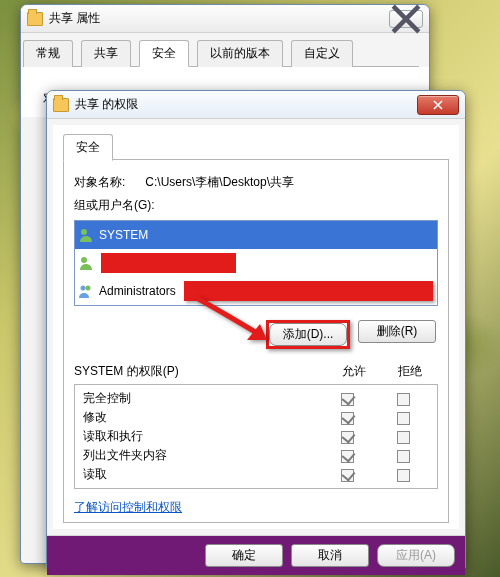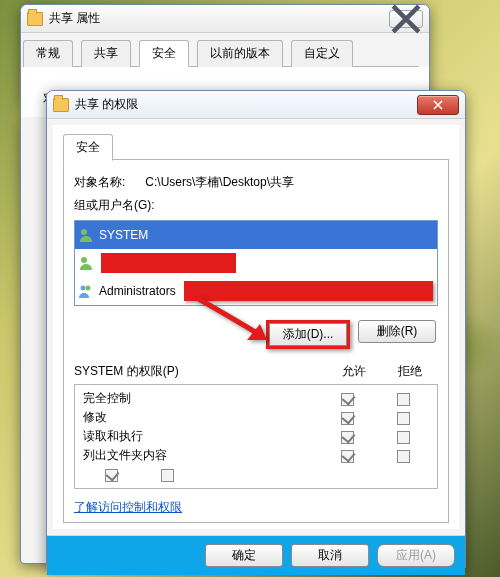--- a/index.html
+++ b/index.html
@@ -39,32 +39,32 @@
   .urow{display:flex;align-items:center;height:28px;padding:0 4px;gap:4px;}
   .urow.sel{background:#3a75d6;color:#fff;}
   .urow .uicon{width:16px;height:16px;display:inline-block;}
   .urow .uicon svg{width:16px;height:16px;}
   .red1{background:#e21b1b;height:20px;flex:0 0 135px;margin-left:2px;}
   .red2{background:#e21b1b;flex:1;height:20px;margin-left:4px;box-shadow:2px 2px 3px rgba(0,0,0,.35);}
   .btnrow{display:flex;justify-content:flex-end;gap:8px;margin:14px 2px 2px;}
   .btn{min-width:78px;height:23px;border:1px solid #8a8a8a;background:linear-gradient(#fefefe,#e5e5e5);border-radius:3px;font-size:12px;display:flex;align-items:center;justify-content:center;padding:0 8px;cursor:default;}
   .btn.disabled{color:#9a9a9a;border-radius:7px;}
   .addhighlight{border:3px solid #e21b1b;padding:0;box-shadow:2px 2px 4px rgba(0,0,0,.4);}
-  .addhighlight .btn{border-radius:0;}
+  .addhighlight .btn{border-radius:7px;}
   .permlabel{margin:14px 0 4px;display:flex;}
   .permlabel .pl{flex:1;}
   .permlabel .ph{width:56px;text-align:center;}
   .permbox{border:1px solid #b5b5b5;padding:4px 6px 4px 8px;}
   .prow{display:flex;align-items:center;height:19px;}
   .prow .pn{flex:1;}
   .prow .pc{width:56px;text-align:center;}
   .cb{width:13px;height:13px;border:1px solid #8a8a8a;display:inline-block;background:#f4f4f4;position:relative;vertical-align:middle;}
   .cb.chk::after{content:"";position:absolute;left:2px;top:-1px;width:7px;height:9px;border-right:2px solid #7a7a7a;border-bottom:2px solid #7a7a7a;transform:rotate(40deg);}
   .link{color:#0a56c2;text-decoration:underline;margin-top:10px;display:inline-block;}
-  .footer{display:flex;justify-content:flex-end;gap:8px;padding:8px 10px;background:#0ea5e9;border-top:1px solid #d6d6d6;}
+  .footer{display:flex;justify-content:flex-end;gap:8px;padding:8px 10px;background:#701a75;border-top:1px solid #d6d6d6;}
   
   .arrow{position:absolute;left:192px;top:288px;pointer-events:none;}
   .arrow svg{filter:drop-shadow(2px 2px 2px rgba(0,0,0,.4));}
 </style>
 </head>
 <body>
 
 <div class="window win1">
   <div class="titlebar">
     <span class="foldericon"></span>
@@ -169,20 +169,21 @@
           <span class="pn">读取和执行</span>
           <span class="pc"><span class="cb chk"></span></span>
           <span class="pc"><span class="cb"></span></span>
         </div>
         <div class="prow">
           <span class="pn">列出文件夹内容</span>
           <span class="pc"><span class="cb chk"></span></span>
           <span class="pc"><span class="cb"></span></span>
         </div>
         <div class="prow">
+          <span class="pn">读取</span>
           <span class="pc"><span class="cb chk"></span></span>
           <span class="pc"><span class="cb"></span></span>
         </div>
       </div>
 
       <a class="link">了解访问控制和权限</a>
     </div>
   </div>
   <div class="footer">
     <span class="btn">确定</span>

